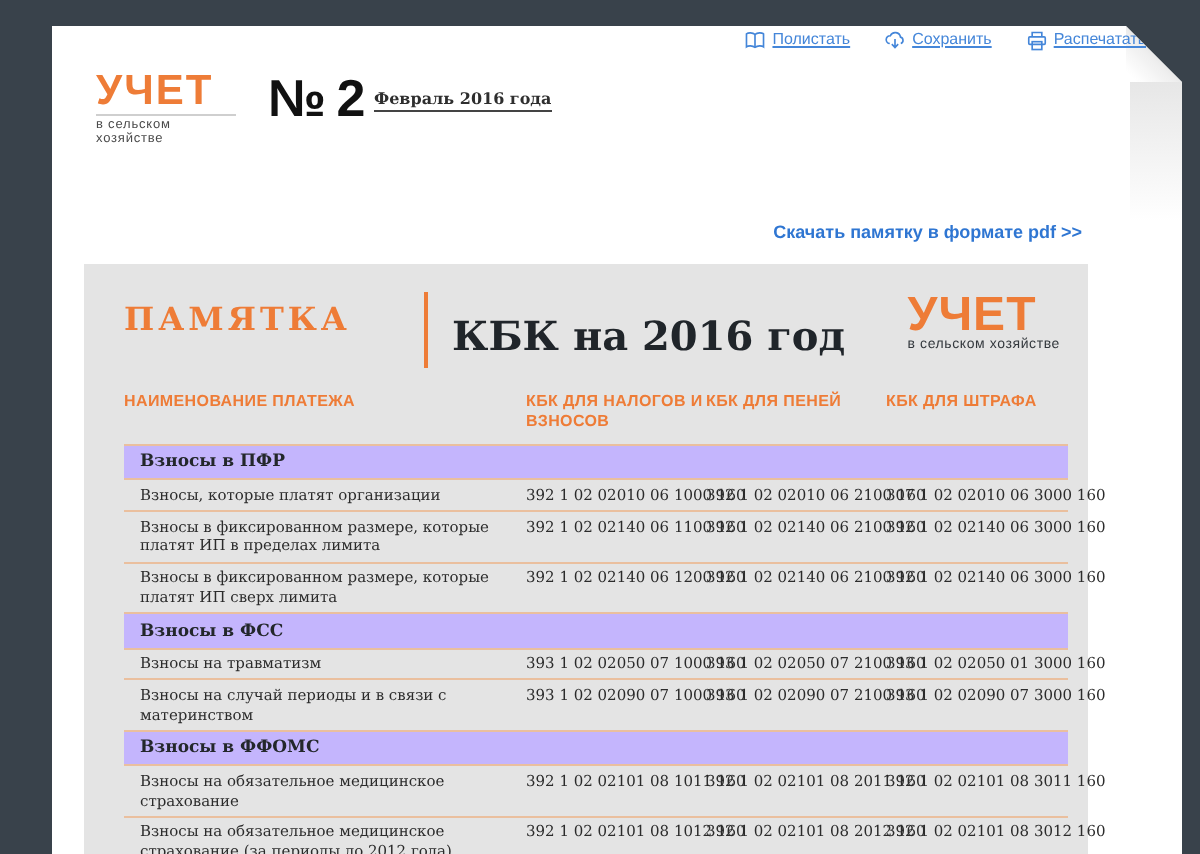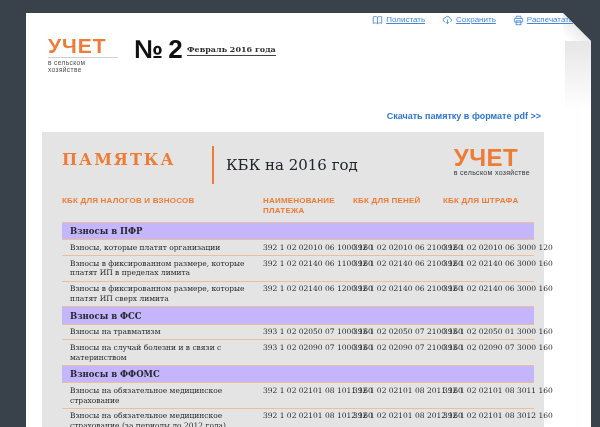--- a/index.html
+++ b/index.html
@@ -66,21 +66,21 @@
   .memo-title {
     position:absolute; left:20px; top:18px;
     font-family:"DejaVu Serif", serif; font-weight:bold; font-size:16px;
     letter-spacing:2px; color:#ee7c37;
   }
   .memo-divider {
     position:absolute; left:170px; top:14px; width:2px; height:38px; background:#ee7c37;
   }
   .memo-subtitle {
     position:absolute; left:184px; top:24px;
-    font-family:"DejaVu Serif", serif; font-weight:normal; font-size:15px; color:#20252a;
+    font-family:"DejaVu Serif", serif; font-weight:bold; font-size:20px; color:#20252a;
   }
   .memo-brand { position:absolute; right:14px; top:14px; }
   .memo-brand .big {
     font-weight:900; font-size:24px; line-height:23px; letter-spacing:0.5px; color:#ee7c37;
   }
   .memo-brand .tag { font-size:7px; color:#33383d; letter-spacing:0.3px; }
   
   .kbk-table { margin:2px 10px 0 20px; }
   .t-head {
     display:grid; grid-template-columns:201px 90px 90px 1fr;
@@ -149,32 +149,32 @@
       <div class="memo-divider"></div>
       <div class="memo-subtitle">КБК на 2016 год</div>
       <div class="memo-brand">
         <div class="big">УЧЕТ</div>
         <div class="tag">в сельском хозяйстве</div>
       </div>
     </div>
 
     <div class="kbk-table">
       <div class="t-head">
+          <div>НАИМЕНОВАНИЕ ПЛАТЕЖА</div>
           <div>КБК ДЛЯ НАЛОГОВ И ВЗНОСОВ</div>
-          <div>НАИМЕНОВАНИЕ ПЛАТЕЖА</div>
           <div>КБК ДЛЯ ПЕНЕЙ</div>
           <div>КБК ДЛЯ ШТРАФА</div>
         </div>
       <div>
           <div class="t-section">Взносы в ПФР</div>
           <div class="t-row">
             <div class="name">Взносы, которые платят организации</div>
             <div class="code">392 1 02 02010 06 1000 160</div>
             <div class="code">392 1 02 02010 06 2100 160</div>
-            <div class="code">392 1 02 02010 06 3000 120</div>
+            <div class="code">307 1 02 02010 06 3000 160</div>
           </div>
           <div class="t-row">
             <div class="name">Взносы в фиксированном размере, которые платят ИП в пределах лимита</div>
             <div class="code">392 1 02 02140 06 1100 160</div>
             <div class="code">392 1 02 02140 06 2100 160</div>
             <div class="code">392 1 02 02140 06 3000 160</div>
           </div>
           <div class="t-row">
             <div class="name">Взносы в фиксированном размере, которые платят ИП сверх лимита</div>
             <div class="code">392 1 02 02140 06 1200 160</div>
@@ -182,21 +182,21 @@
             <div class="code">392 1 02 02140 06 3000 160</div>
           </div>
           <div class="t-section">Взносы в ФСС</div>
           <div class="t-row">
             <div class="name">Взносы на травматизм</div>
             <div class="code">393 1 02 02050 07 1000 160</div>
             <div class="code">393 1 02 02050 07 2100 160</div>
             <div class="code">393 1 02 02050 01 3000 160</div>
           </div>
           <div class="t-row">
-            <div class="name">Взносы на случай болезни и в связи с материнством</div>
+            <div class="name">Взносы на случай периоды и в связи с материнством</div>
             <div class="code">393 1 02 02090 07 1000 160</div>
             <div class="code">393 1 02 02090 07 2100 160</div>
             <div class="code">393 1 02 02090 07 3000 160</div>
           </div>
           <div class="t-section">Взносы в ФФОМС</div>
           <div class="t-row">
             <div class="name">Взносы на обязательное медицинское страхование</div>
             <div class="code">392 1 02 02101 08 1011 160</div>
             <div class="code">392 1 02 02101 08 2011 160</div>
             <div class="code">392 1 02 02101 08 3011 160</div>

